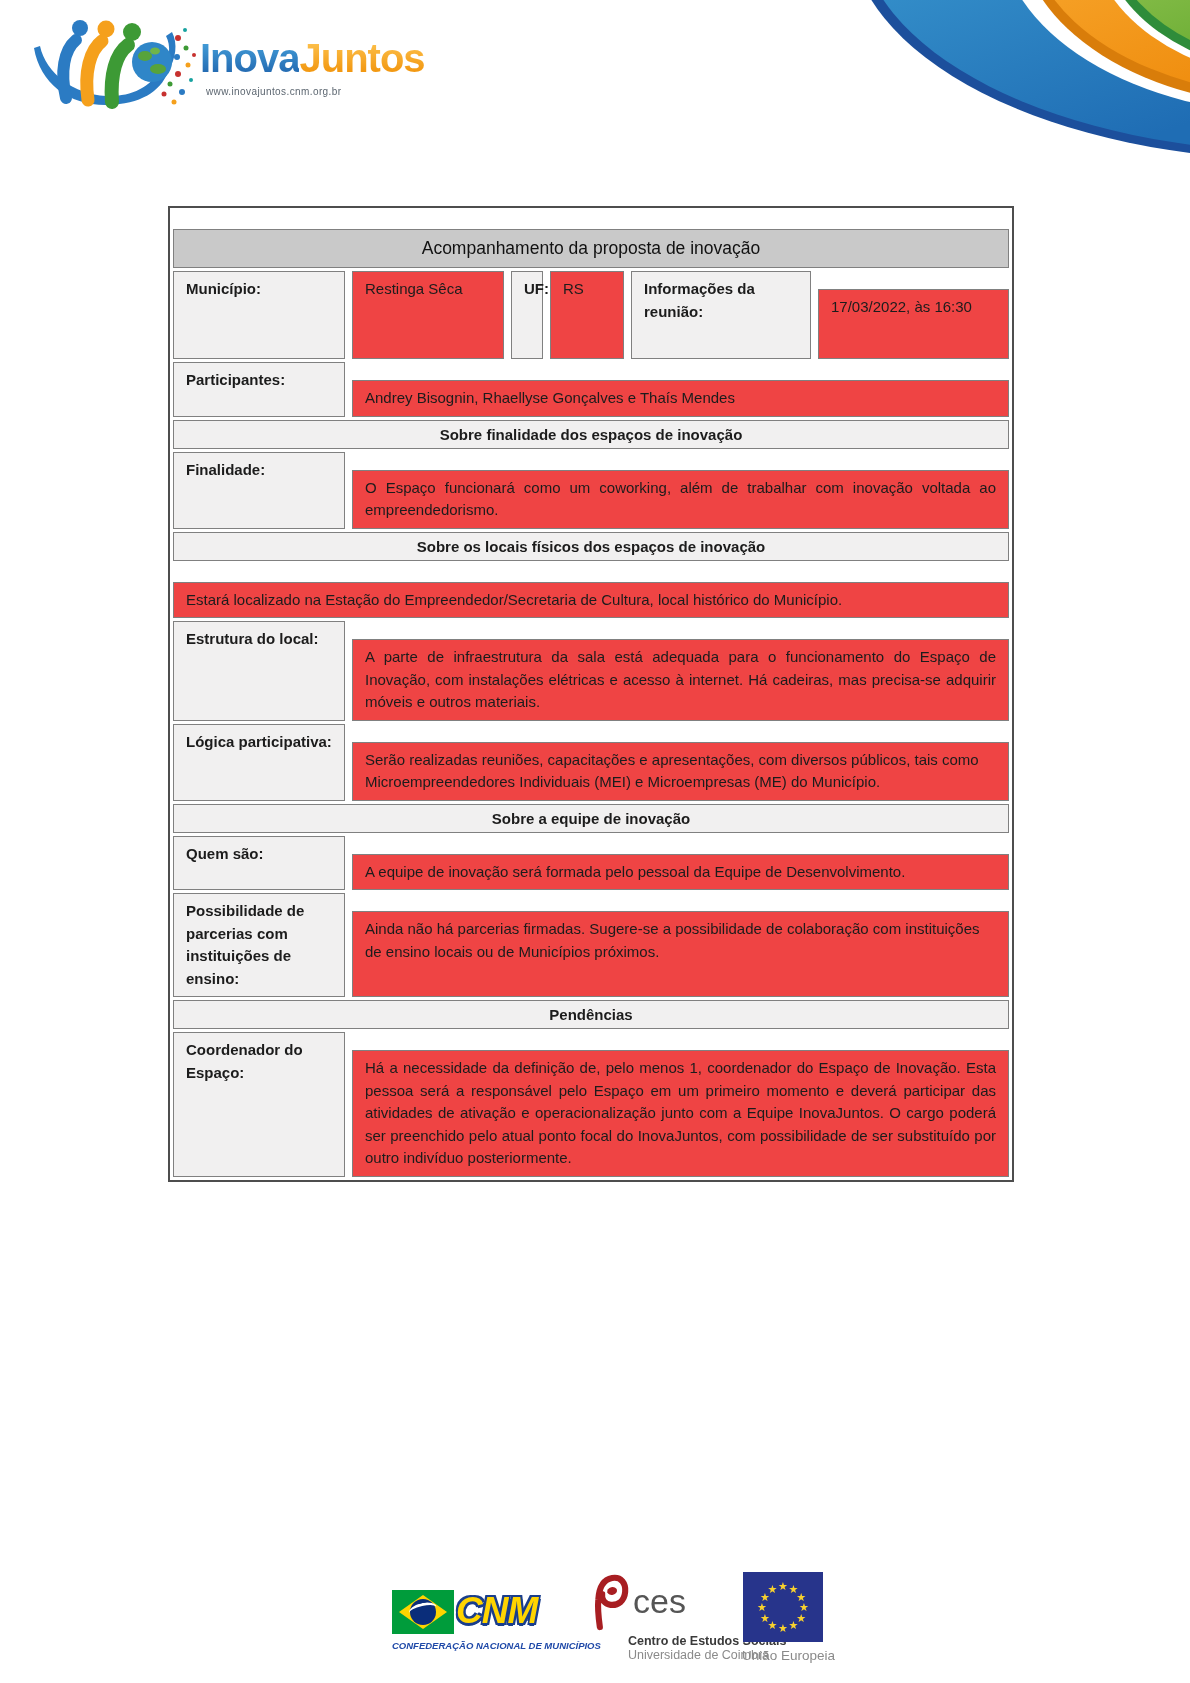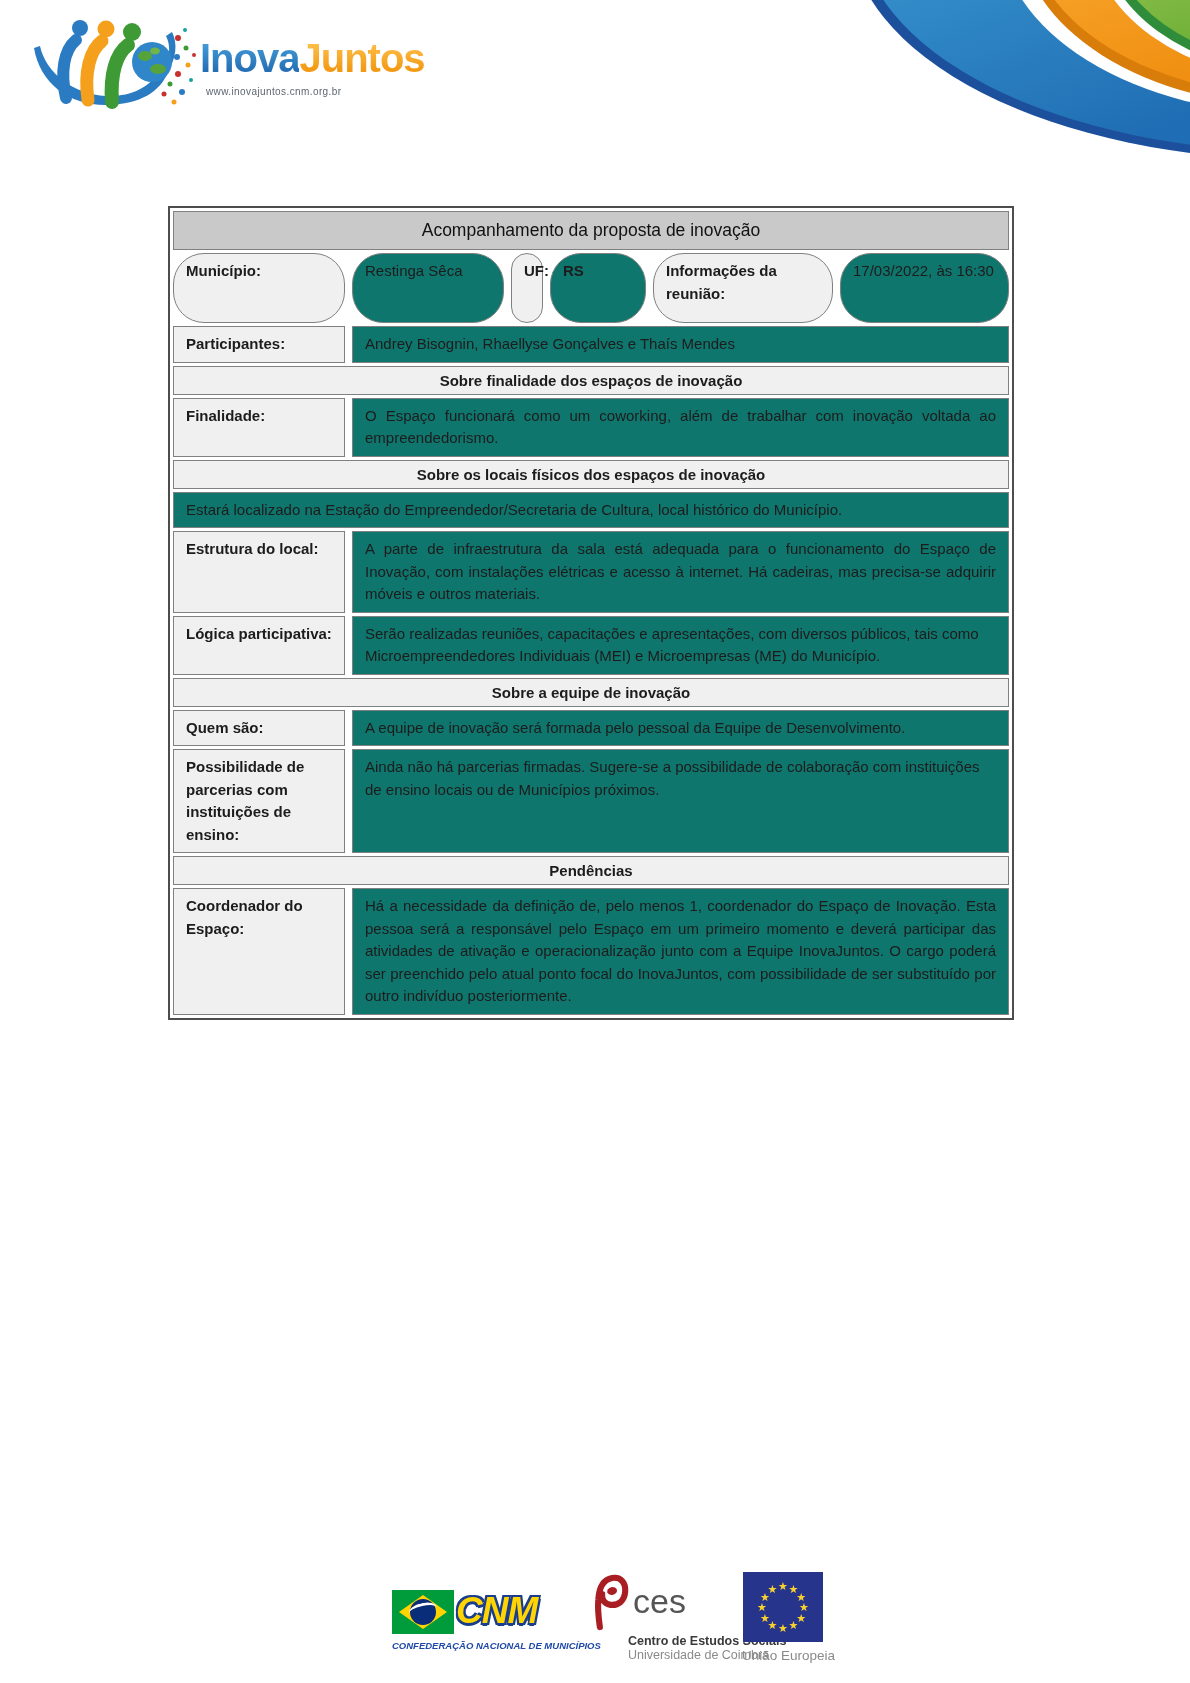--- a/index.html
+++ b/index.html
@@ -24,30 +24,30 @@
   .brand-word .inova { color:#2473bd; background:linear-gradient(180deg,#4aa8e0,#1c5fa9); -webkit-background-clip:text; background-clip:text; -webkit-text-fill-color:transparent; }
   .brand-word .juntos { color:#f59d1a; background:linear-gradient(180deg,#ffc958,#ef8c00); -webkit-background-clip:text; background-clip:text; -webkit-text-fill-color:transparent; }
   .brand-url { position:absolute; left:206px; top:86px; font-size:10px; color:#5c6670; letter-spacing:.4px; }
 
   
   .doc-table { position:absolute; left:168px; top:206px; width:846px; border:2px solid #4d4d4d; background:#fff; padding:3px; }
   .t-row { display:flex; column-gap:7px; margin-bottom:3px; }
   .t-row:last-child { margin-bottom:0; }
   .cell { border:1px solid #808080; padding:6px 12px; font-size:15px; line-height:1.5; }
   .cell.label { background:#f1f0f0; font-weight:bold; }
-  .cell.value { background:#0f766e; }
+  .cell.value { background:#ef4444; }
   .t-title  { border:1px solid #808080; background:#c9c9c9; text-align:center; font-size:17.5px; padding:8px 4px; color:#111; }
   .t-section { border:1px solid #808080; background:#f1f0f0; text-align:center; font-weight:bold; font-size:15px; padding:5px 4px; flex:1; }
   .w-label { width:172px; flex:0 0 auto; }
-  .w-flex  { flex:1 1 auto; }
+  .w-flex  { flex:1 1 auto;margin-top:18px; }
   .w-val1  { width:152px; flex:0 0 auto; }
   .w-uf    { width:32px;  flex:0 0 auto; background:#f1f0f0; font-weight:bold; }
-  .w-rs    { width:96px;  flex:0 0 auto;font-weight:bold; }
+  .w-rs    { width:74px;  flex:0 0 auto; }
   .w-info  { width:180px; flex:0 0 auto; }
-  .meta .cell { min-height:70px;border-radius:31px; }
+  .meta .cell { min-height:70px; }
   .justify { text-align:justify; }
 
   
   .cnm { position:absolute; left:392px; top:1590px; width:152px; }
   .cnm-top { display:flex; align-items:flex-start; }
   .cnm-flag { position:relative; width:62px; height:44px; background:#009c3b; flex:0 0 auto; }
   .cnm-flag .diamond { position:absolute; left:7px; top:5px; width:48px; height:34px; background:#ffd400;
       clip-path:polygon(50% 0%, 100% 50%, 50% 100%, 0% 50%); }
   .cnm-flag .globe { position:absolute; left:18px; top:9px; width:26px; height:26px; border-radius:50%; background:#0a2d7a; }
   .cnm-flag .band { position:absolute; left:17px; top:13px; width:28px; height:14px; border-radius:50%; border-top:3px solid #fff; transform:rotate(-12deg); }

